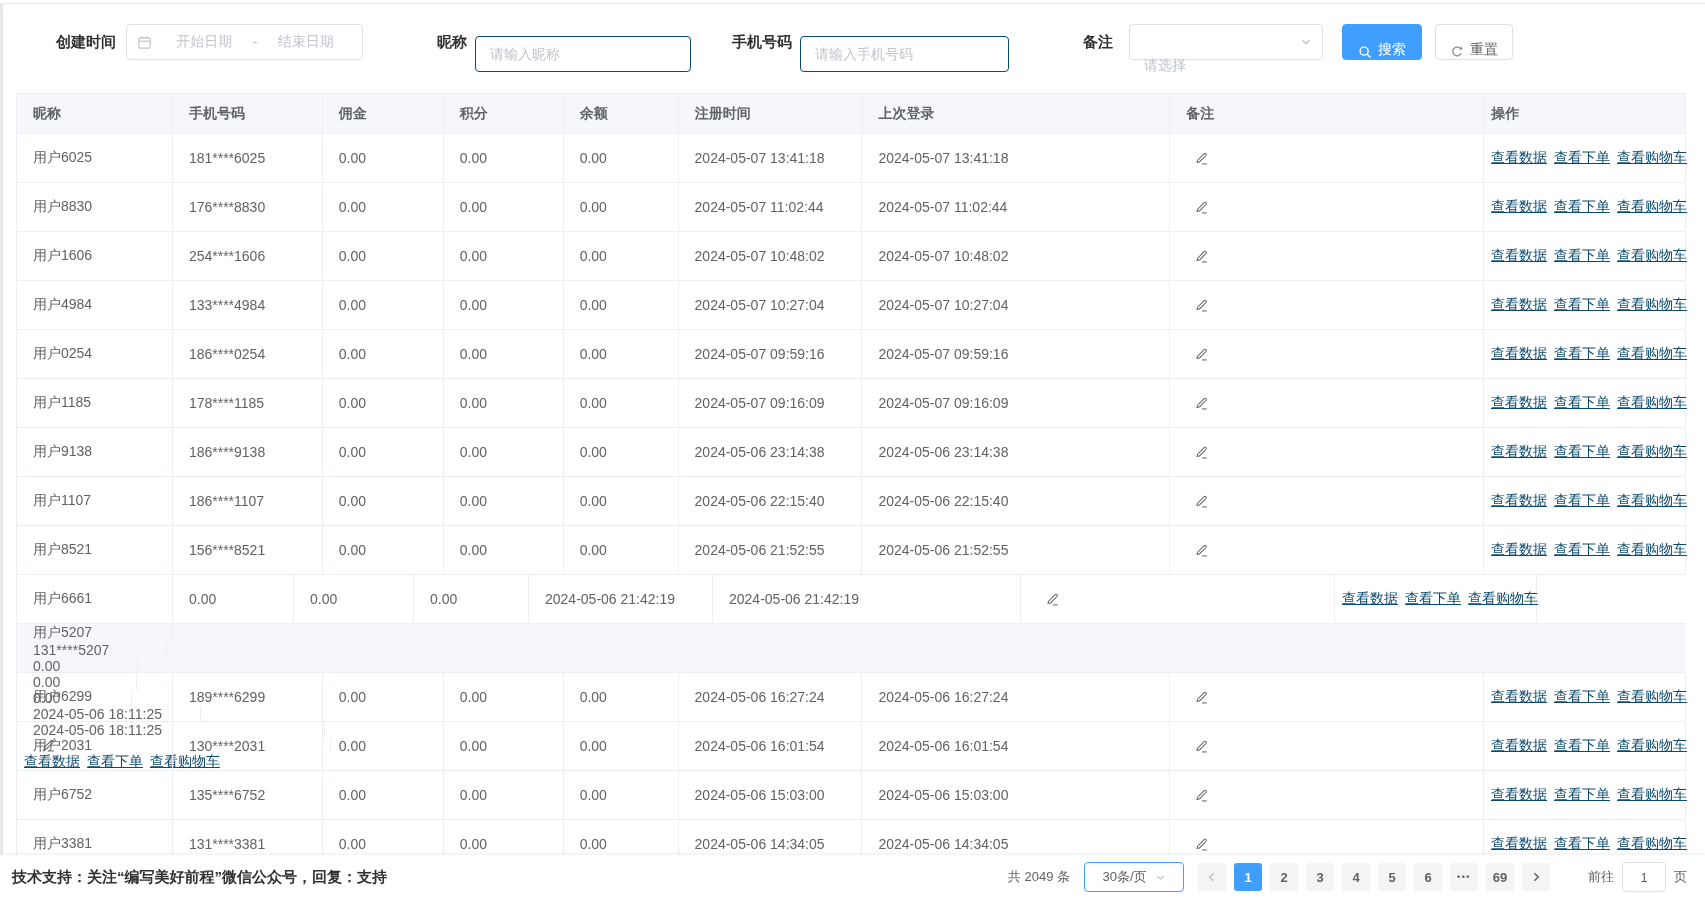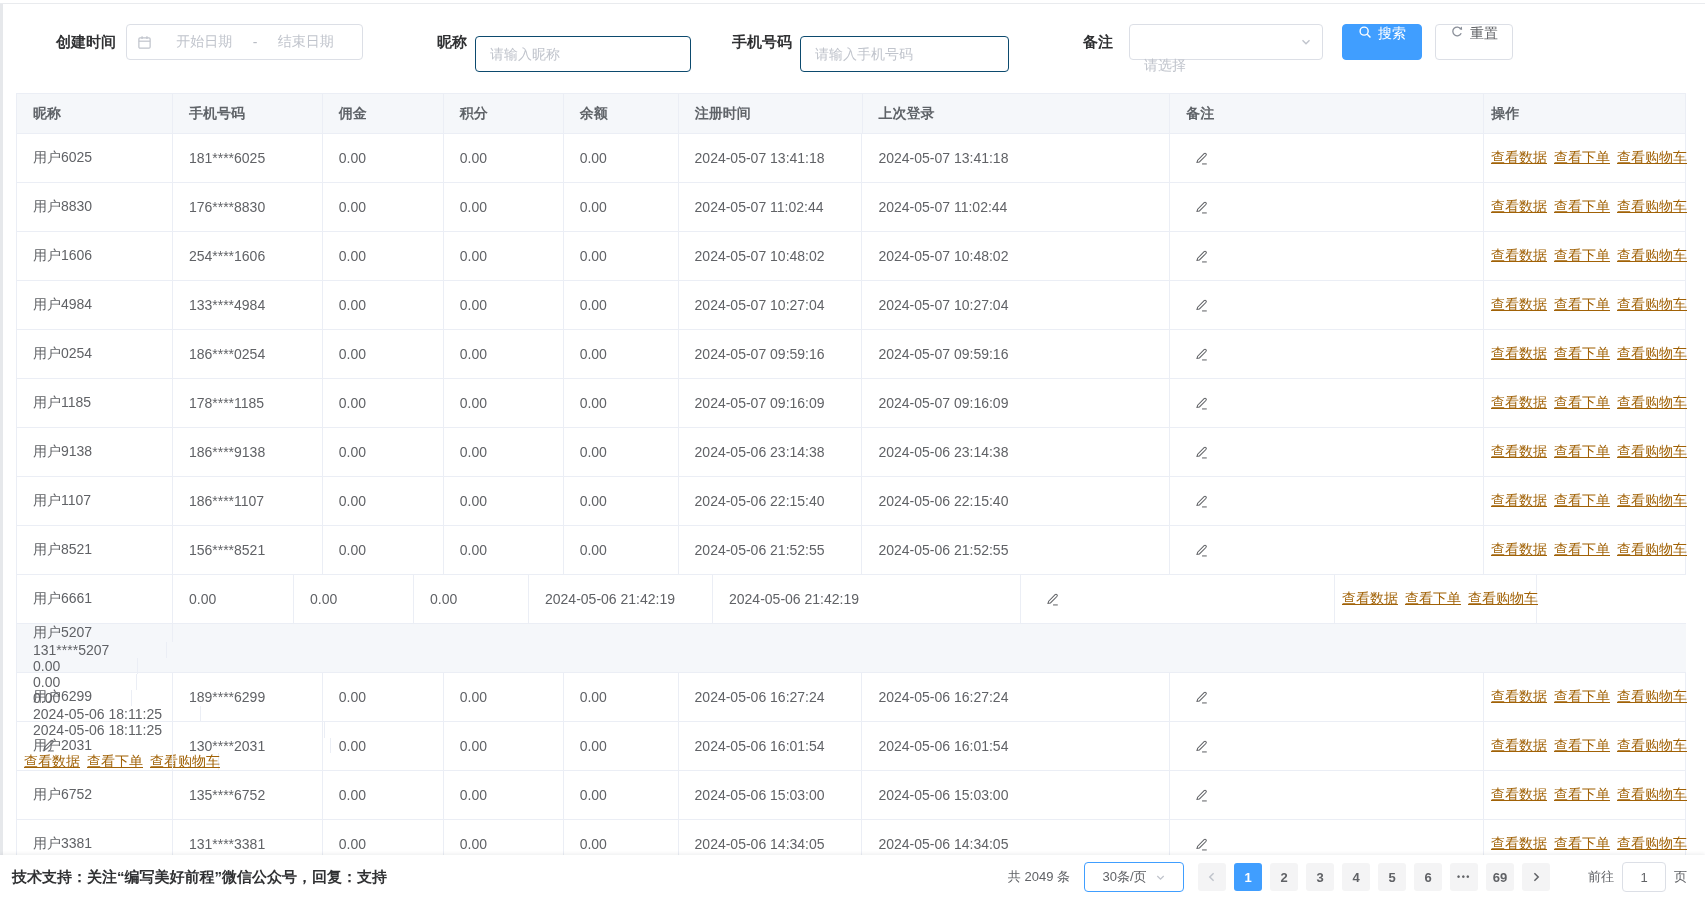--- a/index.html
+++ b/index.html
@@ -15,37 +15,37 @@
   .date-range{margin-left:10px;width:237px;height:36px;border:1px solid #dcdfe6;border-radius:4px;
               display:flex;align-items:center;padding:0 10px;background:#fff;}
   .date-range .ph{color:#c0c4cc;flex:1;text-align:center;font-size:14px;}
   .date-range .sep{color:#b8bcc4;padding:0 2px;}
   .ti{height:36px;border:1px solid #0c4a6e;border-radius:4px;padding:0 14px;font-size:14px;
       color:#606266;outline:none;background:#fff;margin-top:23px;}
   .ti::placeholder{color:#c0c4cc;}
   .sel{height:36px;border:1px solid #dcdfe6;border-radius:4px;display:flex;align-items:center;
        justify-content:space-between;padding:0 10px 0 14px;background:#fff;}
   .sel .ph{color:#c0c4cc;font-size:14px;margin-top:48px;}
-  .btn{height:36px;border-radius:4px;display:flex;align-items:flex-start;gap:6px;font-size:14px;
+  .btn{height:36px;border-radius:4px;display:flex;align-items:flex-end;gap:6px;font-size:14px;
        cursor:pointer;white-space:nowrap;}
   .btn-search{margin-left:19px;padding:0 15px;background:#409eff;border:1px solid #409eff;color:#fff;}
   .btn-reset{margin-left:13px;padding:0 14px;background:#fff;border:1px solid #dcdfe6;color:#606266;}
 
   
   .table{margin:33px 16px 0 16px;width:1670px;border-top:1px solid #ebeef5;border-left:1px solid #ebeef5;}
   .thead{display:flex;height:40px;background:#f5f7fa;border-bottom:1px solid #ebeef5;}
   .cell{padding-left:16px;display:flex;align-items:center;border-right:1px solid #ebeef5;
         font-size:14px;white-space:nowrap;}
   .th{font-weight:700;color:#5f6368;}
   .trow{display:flex;height:49px;border-bottom:1px solid #ebeef5;background:#fff;}
   .trow.hovered{background:#f5f7fa;flex-direction:column;}
   .c0{width:156px}.c1{width:150px}.c2{width:121px}.c3{width:120px}.c4{width:115px}
   .c5{width:184px}.c6{width:308px}.c7{width:314px}.c8{width:202px;padding-left:7px;gap:7px;}
   .remark-icon{margin-left:8px;cursor:pointer;display:flex;align-items:center;}
-  .link{color:#a16207;text-decoration:underline;cursor:pointer;font-size:14px;}
+  .link{color:#0c4a6e;text-decoration:underline;cursor:pointer;font-size:14px;}
 
   
   .footer{position:absolute;left:0;bottom:0;width:1705px;height:44px;background:#fff;z-index:5;
           display:flex;align-items:center;justify-content:space-between;padding:0 18px 0 12px;
           box-shadow:0 -1px 4px rgba(0,21,41,.08);}
   .support{font-weight:700;color:#303133;font-size:15px;}
   .pagination{display:flex;align-items:center;}
   .total{font-size:13px;color:#606266;margin-right:14px;}
   .psize{width:100px;height:30px;border:1px solid #409eff;border-radius:4px;display:flex;
          align-items:center;justify-content:center;gap:8px;font-size:13px;color:#606266;

